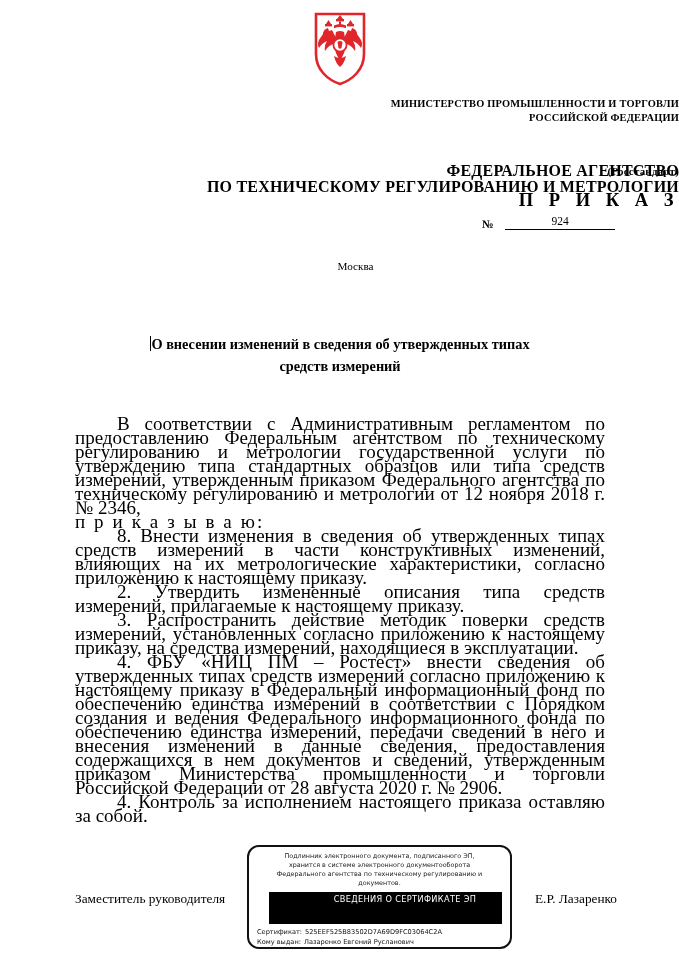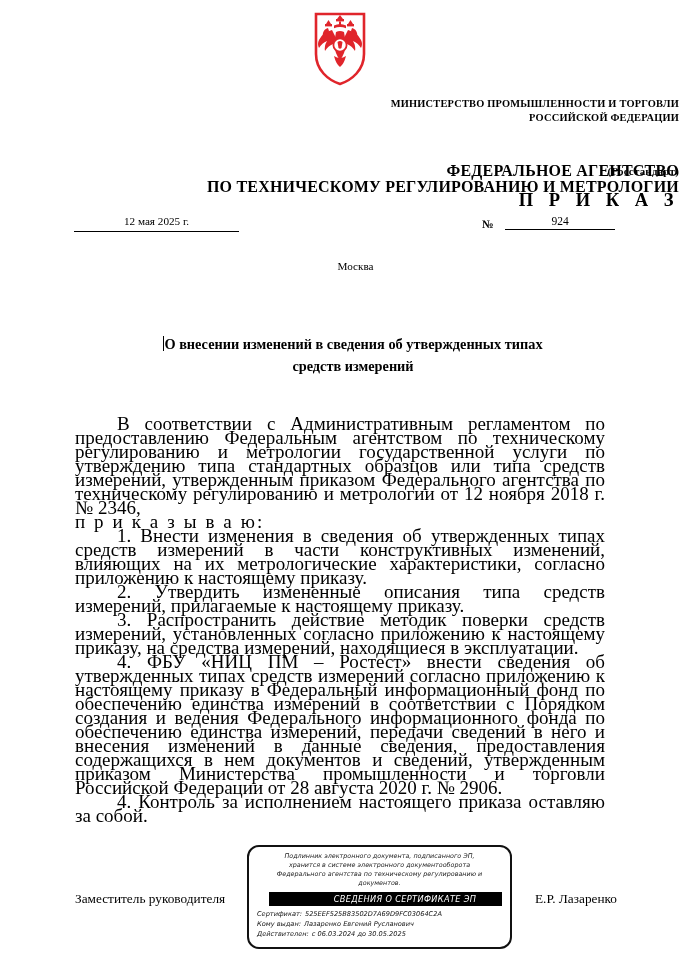--- a/index.html
+++ b/index.html
@@ -115,21 +115,21 @@
     left: 16px;
     width: 679px;
     text-align: center;
     font-size: 11.2px;
   }
 
   
   .doc-title {
     position: absolute;
     top: 333px;
-    left: 113px;
+    left: 100px;
     width: 480px;
     text-align: center;
     font-weight: bold;
     font-size: 14.3px;
     line-height: 22px;
   }
   .caret {
     display: inline-block;
     width: 0;
     border-left: 1.4px solid #000;
@@ -191,38 +191,37 @@
     top: 845px;
     width: 265px;
     height: 104px;
     border: 2.6px solid #111111;
     border-radius: 12px;
     background: #ffffff;
     box-sizing: border-box;
     padding: 4px 6px 0 6px;
     font-family: "DejaVu Sans", "Liberation Sans", sans-serif;
     overflow: hidden;
-    font-style: italic;
   }
   .esign-note {
     text-align: center;
     font-size: 6.4px;
     line-height: 9.1px;
     color: #1a1a1a;
     margin: 1px 6px 0 6px;
   }
   .esign-bar {
     margin: 4px 2px 4px 14px;
     background: #000000;
     color: #ffffff;
     text-align: center;
     font-size: 8.2px;
     line-height: 14px;
     letter-spacing: 0.35px;
-    height: 14px;
+    height: 32px;
     padding-left: 39px;
   }
   .esign-fields {
     margin: 0 2px;
     font-size: 6.6px;
     line-height: 9.6px;
     color: #111111;
   }
   .esign-fields .row {
     white-space: nowrap;
@@ -276,36 +275,35 @@
   <div class="hdr hdr-agency">
     <div>ФЕДЕРАЛЬНОЕ АГЕНТСТВО</div>
     <div>ПО ТЕХНИЧЕСКОМУ РЕГУЛИРОВАНИЮ И МЕТРОЛОГИИ</div>
   </div>
 
   <div class="hdr hdr-rosstandart">(Росстандарт)</div>
 
   <div class="hdr hdr-prikaz">П Р И К А З</div>
 
   <div class="daterow">
-    <div class="date-field">12 мая 2025 г.</div>
     <div class="num-label">№</div>
     <div class="num-field">924</div>
   </div>
 
   <div class="city">Москва</div>
 
   <div class="doc-title">
     <span class="caret"></span><span>О внесении изменений в сведения об утвержденных типах</span>
     <div>средств измерений</div>
   </div>
 
   <div class="body-text">
     <p>В соответствии с Административным регламентом по предоставлению Федеральным агентством по техническому регулированию и метрологии государственной услуги по утверждению типа стандартных образцов или типа средств измерений, утвержденным приказом Федерального агентства по техническому регулированию и метрологии от 12 ноября 2018 г. № 2346,</p>
     <p class="noindent spaced">п р и к а з ы в а ю:</p>
-    <p>1. Внести изменения в сведения об утвержденных типах средств измерений в части конструктивных изменений, влияющих на их метрологические характеристики, согласно приложению к настоящему приказу.</p>
+    <p>8. Внести изменения в сведения об утвержденных типах средств измерений в части конструктивных изменений, влияющих на их метрологические характеристики, согласно приложению к настоящему приказу.</p>
     <p>2. Утвердить измененные описания типа средств измерений, прилагаемые к настоящему приказу.</p>
     <p>3. Распространить действие методик поверки средств измерений, установленных согласно приложению к настоящему приказу, на средства измерений, находящиеся в эксплуатации.</p>
     <p>4. ФБУ «НИЦ ПМ – Ростест» внести сведения об утвержденных типах средств измерений согласно приложению к настоящему приказу в Федеральный информационный фонд по обеспечению единства измерений в соответствии с Порядком создания и ведения Федерального информационного фонда по обеспечению единства измерений, передачи сведений в него и внесения изменений в данные сведения, предоставления содержащихся в нем документов и сведений, утвержденным приказом Министерства промышленности и торговли Российской Федерации от 28 августа 2020 г. № 2906.</p>
     <p>4. Контроль за исполнением настоящего приказа оставляю за собой.</p>
   </div>
 
   <div class="sign-row">
     <div class="sign-title">Заместитель руководителя</div>
     <div class="sign-name">Е.Р. Лазаренко</div>
   </div>

